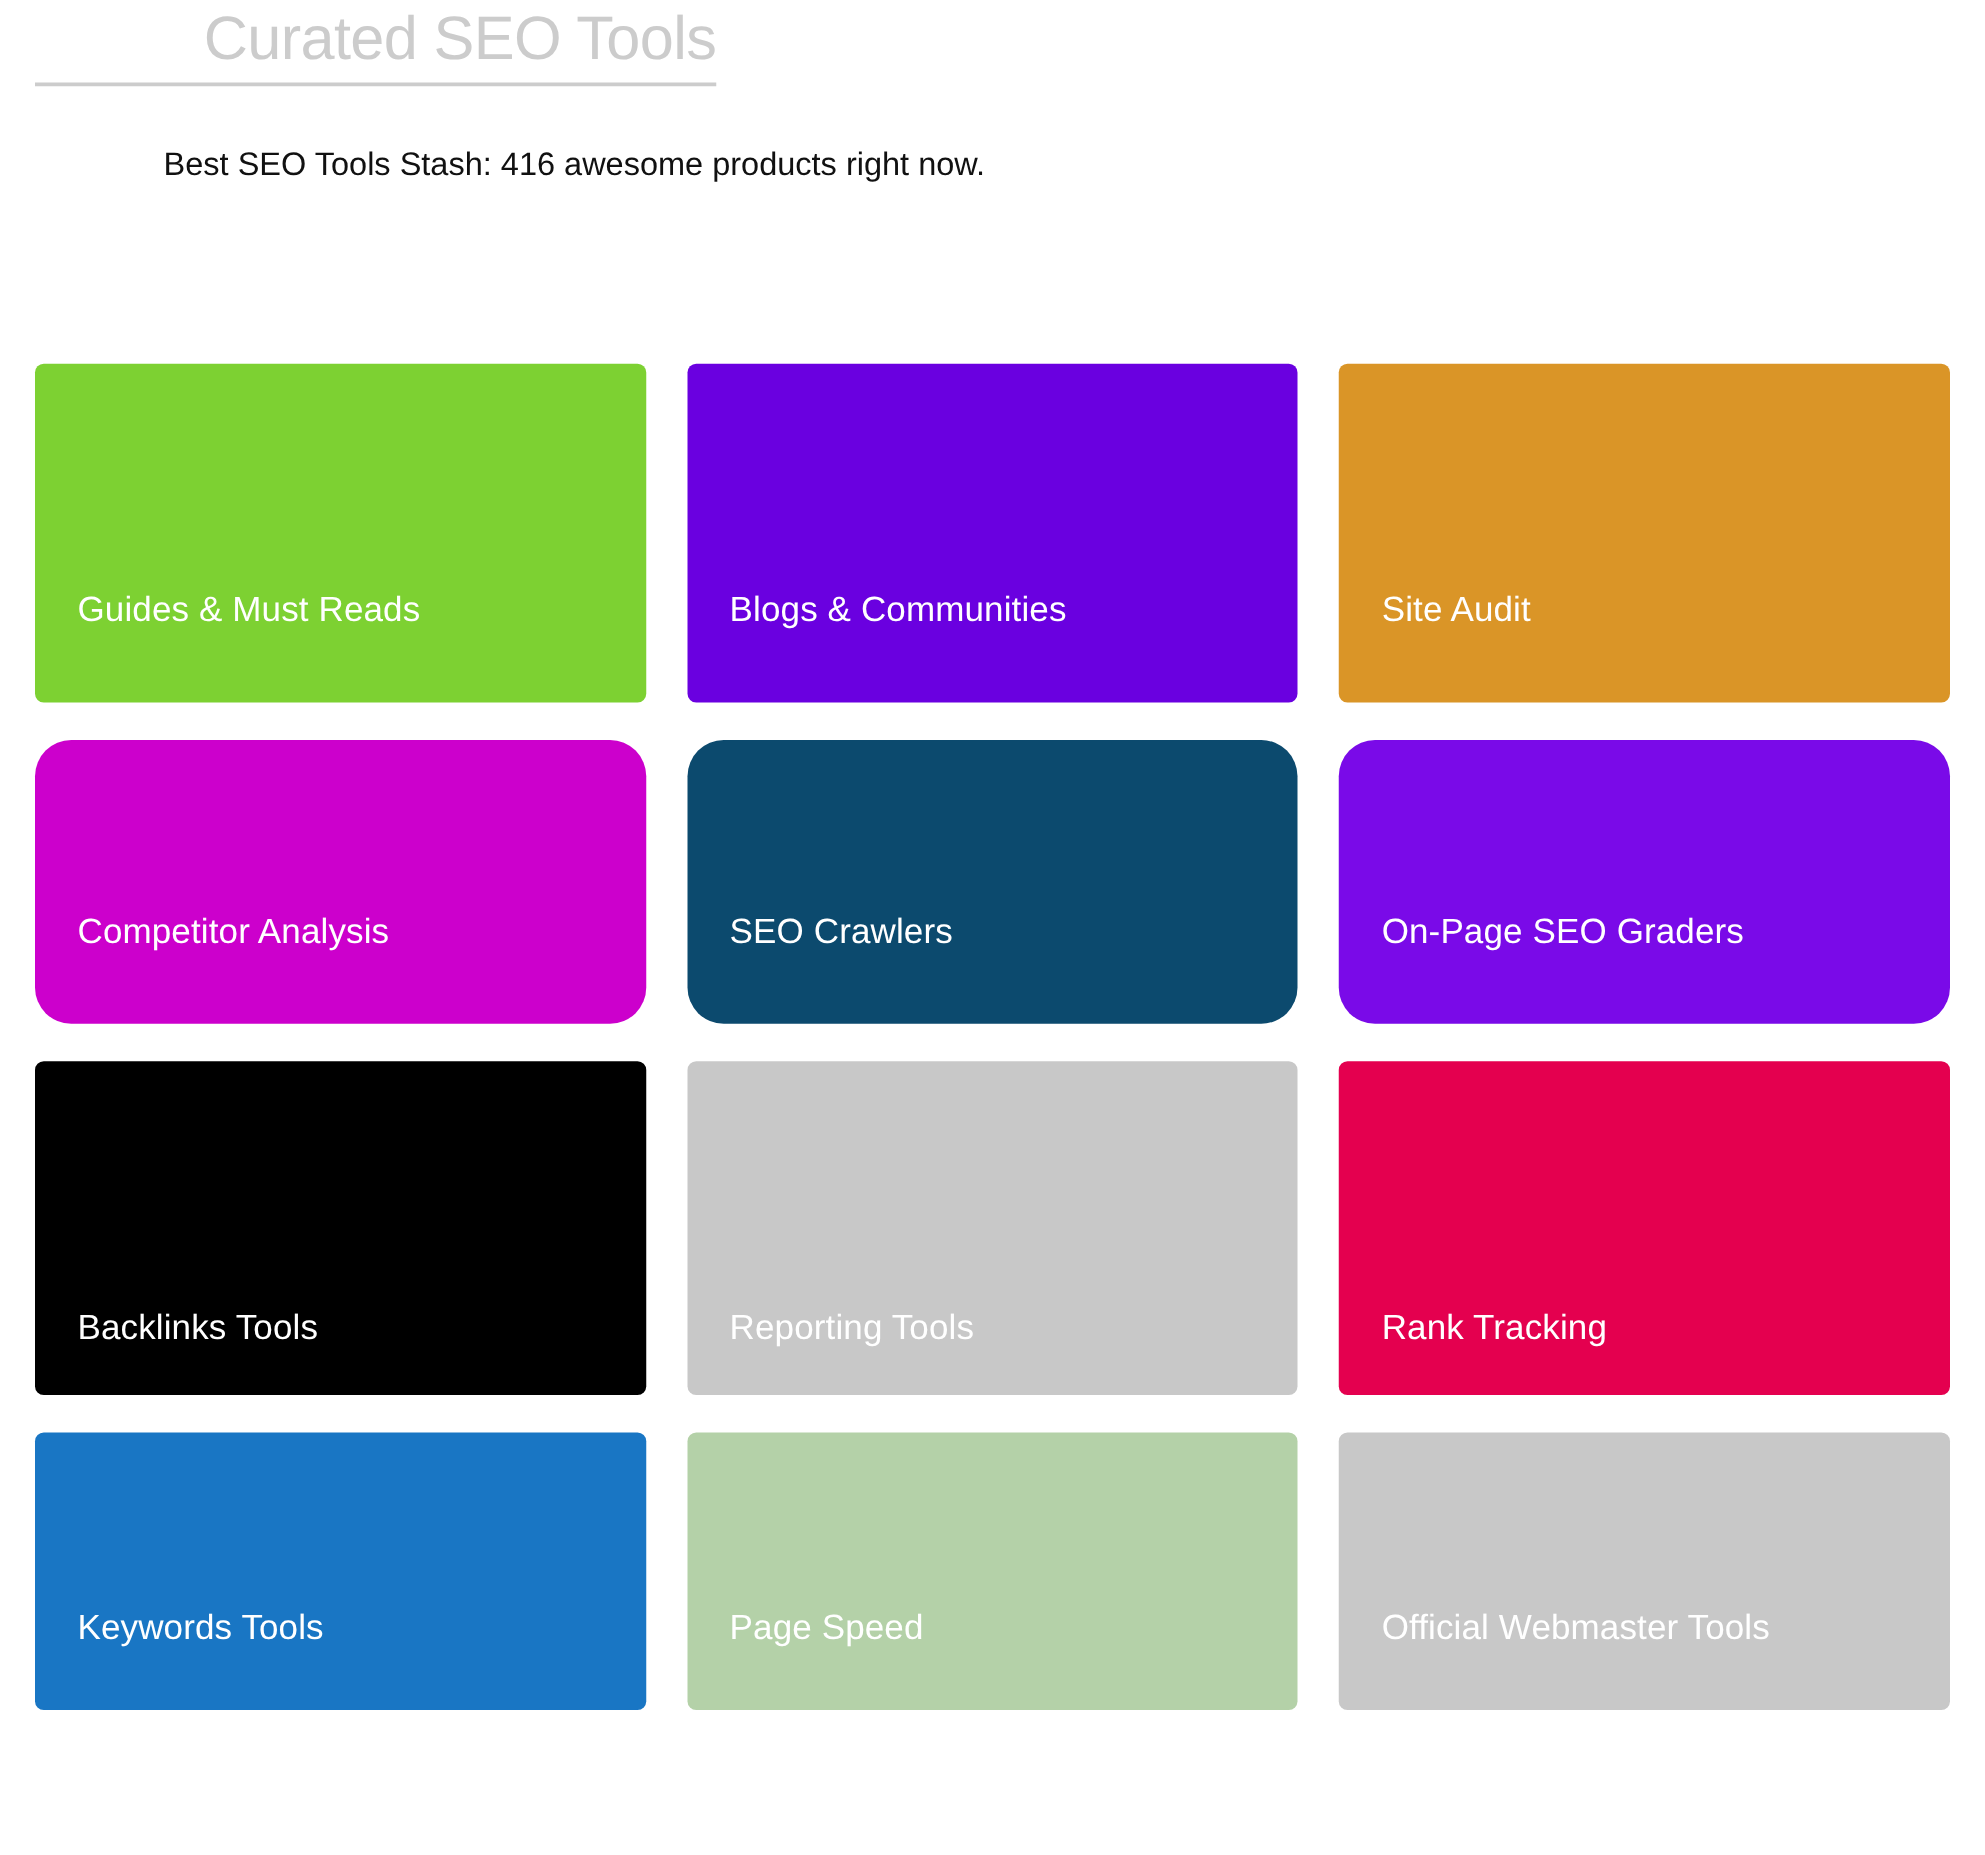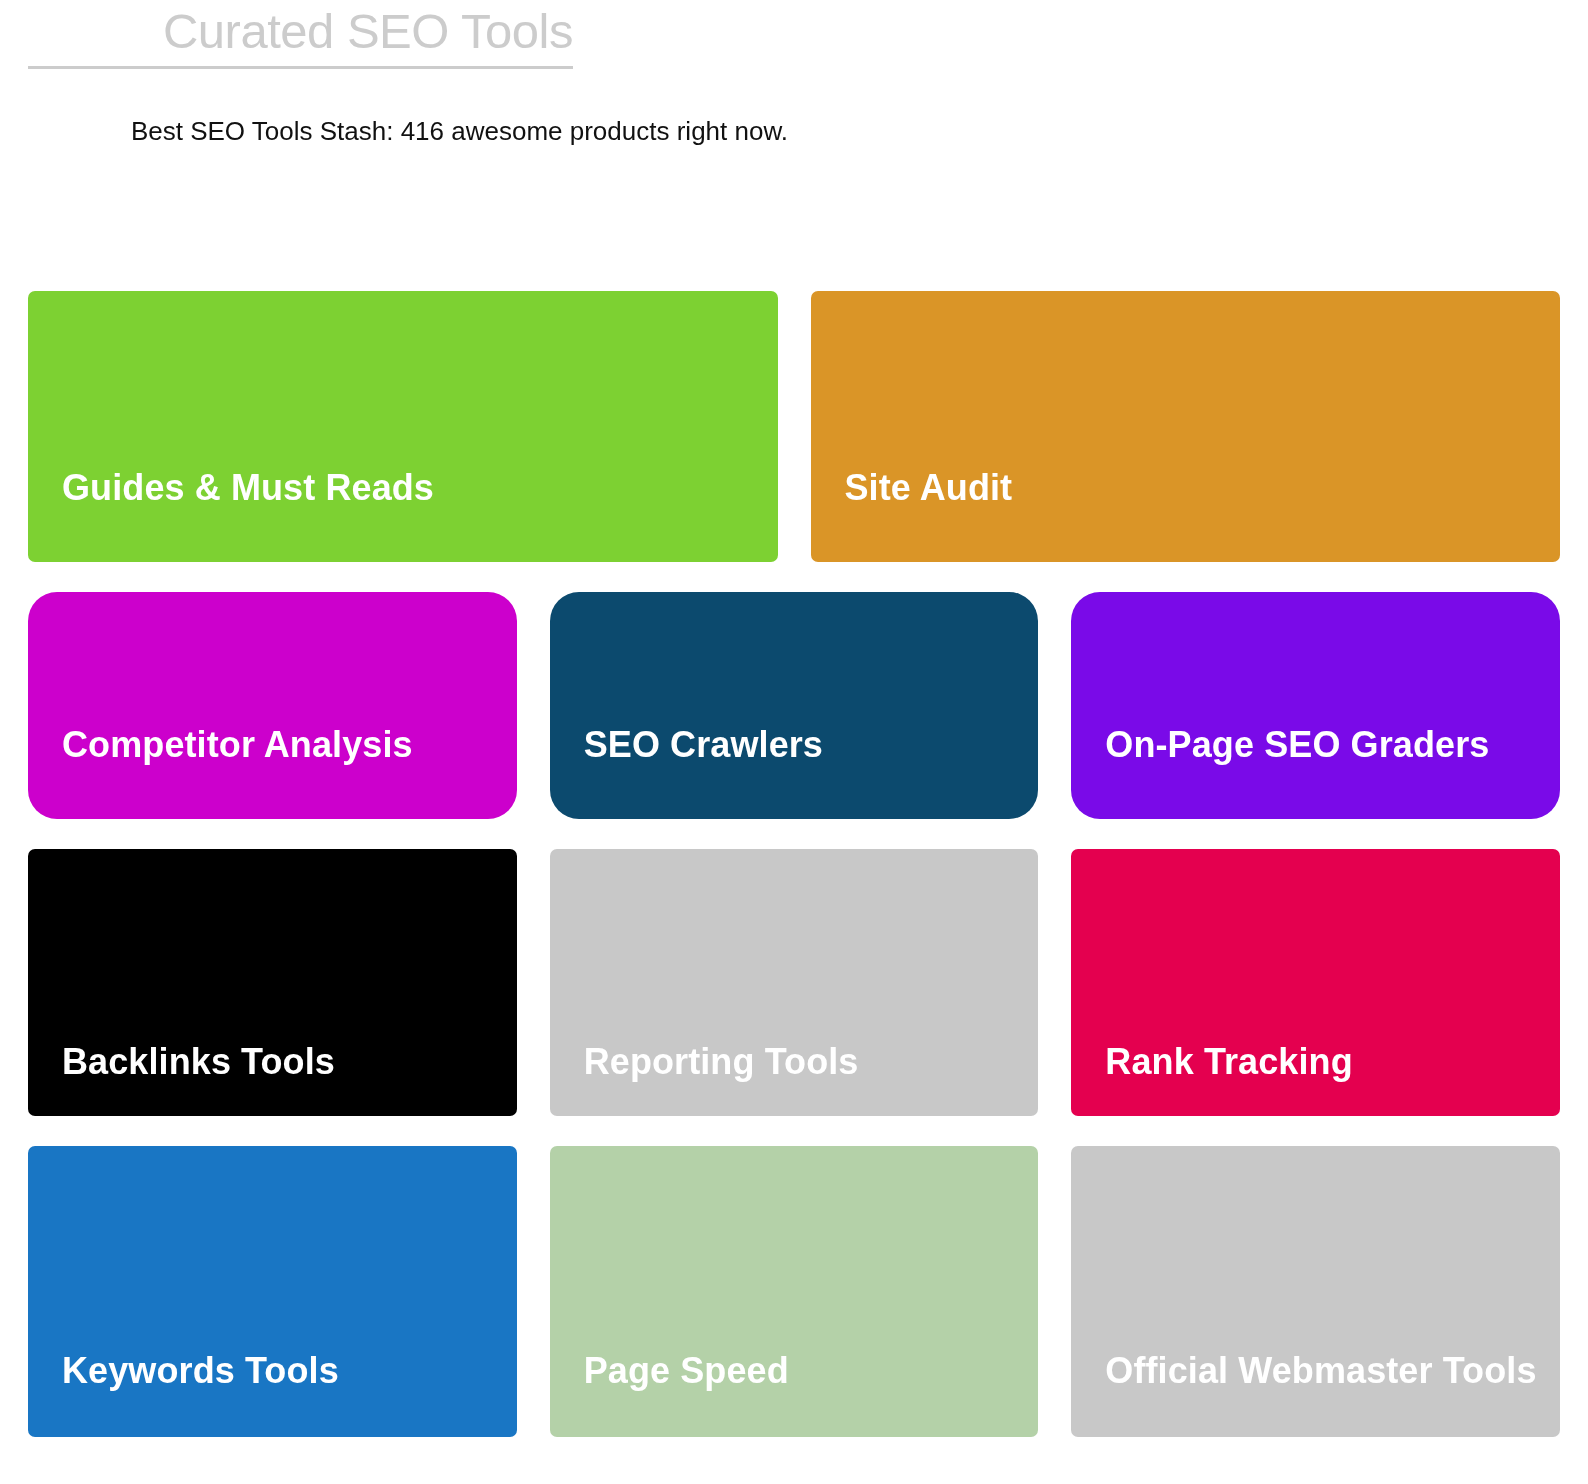--- a/index.html
+++ b/index.html
@@ -70,28 +70,28 @@
     position: relative;
     display: flex;
     align-items: flex-end;
     overflow: hidden;
     cursor: pointer;
   }
 
   .tile-row-1 .tile { height: 271px; }
   .tile-row-2 .tile { height: 227px; border-radius: 29px; }
   .tile-row-3 .tile { height: 267px; }
-  .tile-row-4 .tile { height: 291px; }
+  .tile-row-4 .tile { height: 222px; }
 
   .tile-label {
     display: block;
     color: #ffffff;
-    font-size: 36px;
+    font-size: 28px;
     line-height: 32px;
-    font-weight: 700;
+    font-weight: 400;
     padding: 0 20px 58px 34px;
     letter-spacing: 0.1px;
     white-space: nowrap;
   }
 
   .tile-row-3 .tile-label { padding-bottom: 38px; }
   .tile-row-4 .tile-label { padding-bottom: 50px; }
 </style>
 </head>
 <body>
@@ -101,20 +101,23 @@
   <div class="header">
     <h1 class="page-title">Curated SEO Tools</h1>
     <p class="page-subtitle">Best SEO Tools Stash: 416 awesome products right now.</p>
   </div>
 
   <div class="tile-grid">
 
     <div class="tile-row tile-row-1">
       <div class="tile" style="background-color: rgb(125, 209, 50);">
         <span class="tile-label">Guides &amp; Must Reads</span>
+      </div>
+      <div class="tile" style="background-color: rgb(106, 0, 224);">
+        <span class="tile-label">Blogs &amp; Communities</span>
       </div>
       <div class="tile" style="background-color: rgb(218, 149, 39);">
         <span class="tile-label">Site Audit</span>
       </div>
     </div>
 
     <div class="tile-row tile-row-2">
       <div class="tile" style="background-color: rgb(204, 0, 204);">
         <span class="tile-label">Competitor Analysis</span>
       </div>

